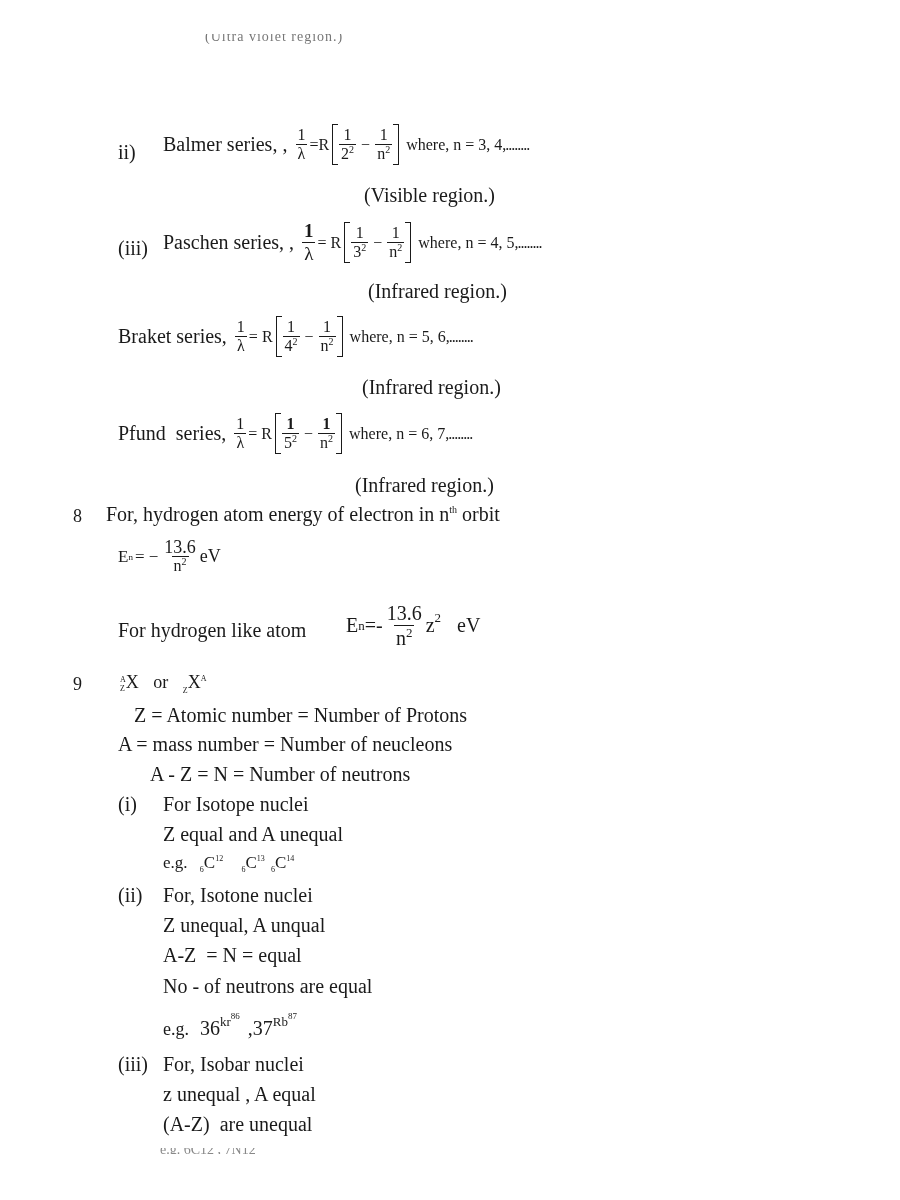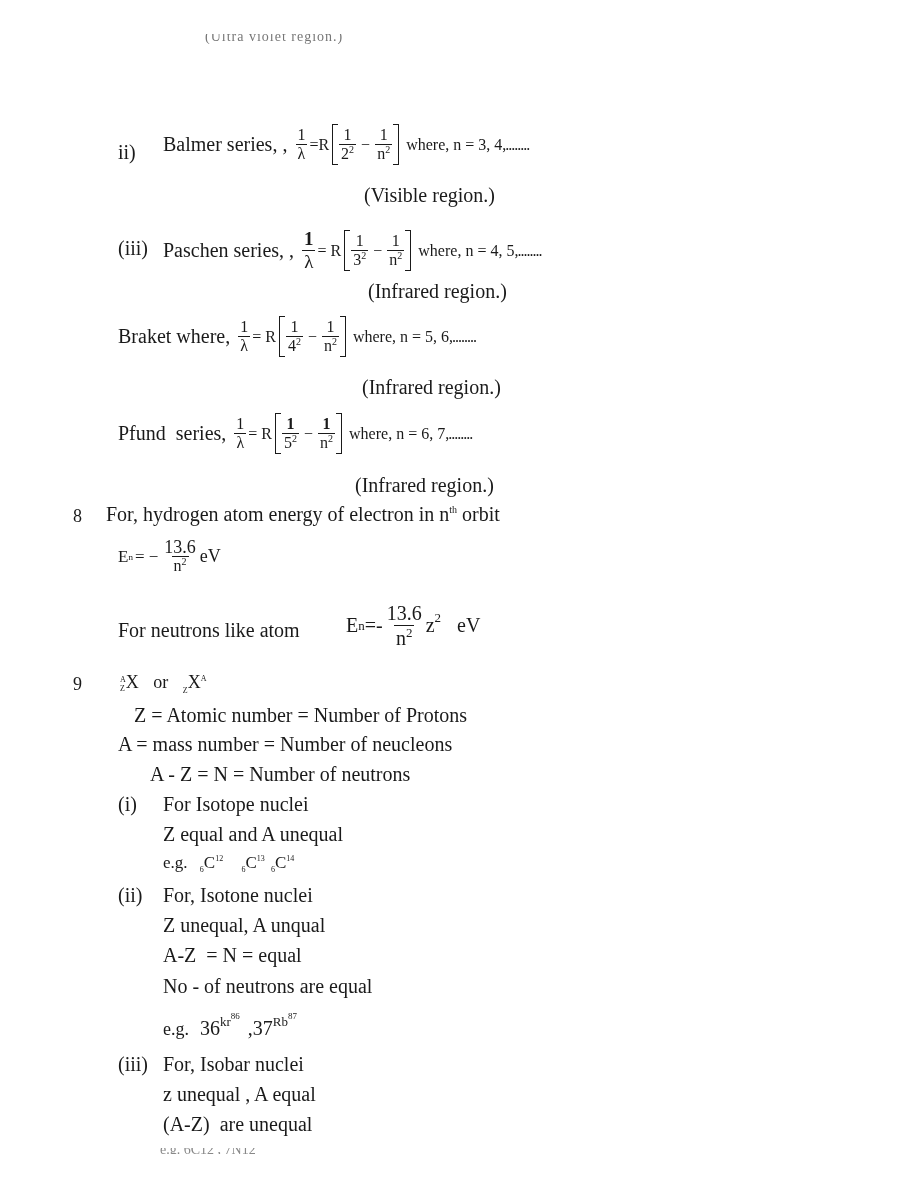--- a/index.html
+++ b/index.html
@@ -121,21 +121,21 @@
       <span class="num">1</span>
       <span class="den"><span>n</span><sup>2</sup></span>
     </span>
   </span>
   <span class="where">where, n = 3, 4</span>
   <span class="dots">,........</span>
 </div>
 <div class="abs txt region" style="left:364px; top:183px;">(Visible region.)</div>
 
 <div class="abs txt" style="left:118px; top:236px;">(iii)</div>
-<div class="abs formula-line" style="left:163px; top:228px;">
+<div class="abs formula-line" style="left:163px; top:220px;">
   <span class="label">Paschen series, ,</span>
   <span class="frac big" style="margin-left:8px;">
     <span class="num" style="font-weight:bold;">1</span>
     <span class="den">λ</span>
   </span>
   <span class="eqR">= R</span>
   <span class="bracket">
     <i class="bracket-lt"></i>
       <i class="bracket-lb"></i>
       <i class="bracket-rt"></i>
@@ -149,21 +149,21 @@
       <span class="num">1</span>
       <span class="den"><span>n</span><sup>2</sup></span>
     </span>
   </span>
   <span class="where">where, n = 4, 5</span>
   <span class="dots">,........</span>
 </div>
 <div class="abs txt region" style="left:368px; top:279px;">(Infrared region.)</div>
 
 <div class="abs formula-line" style="left:118px; top:316px;">
-  <span class="label">Braket where,</span>
+  <span class="label">Braket series,</span>
   <span class="frac" style="margin-left:8px;">
     <span class="num">1</span>
     <span class="den">λ</span>
   </span>
   <span class="eqR">= R</span>
   <span class="bracket">
     <i class="bracket-lt"></i>
       <i class="bracket-lb"></i>
       <i class="bracket-rt"></i>
       <i class="bracket-rb"></i>
@@ -218,21 +218,21 @@
   <span style="font-size:17px;">E</span>
     <sub style="font-size:9px;">n</sub>
   <span style="font-size:17px; margin:0 2px;"> = −</span>
   <span class="frac">
     <span class="num" style="font-size:18px;">13.6</span>
     <span class="den" style="font-size:16px;"><span>n</span><sup>2</sup></span>
   </span>
   <span style="font-size:18px;">eV</span>
 </div>
 
-<div class="abs txt" style="left:118px; top:618px;">For neutrons like atom</div>
+<div class="abs txt" style="left:118px; top:618px;">For hydrogen like atom</div>
 <div class="abs formula-line" style="left:346px; top:601px;">
   <span style="font-size:20px;">E</span>
     <sub style="font-size:13px;">n</sub>
   <span style="font-size:20px;">=-</span>
   <span class="frac">
     <span class="num" style="font-size:20px; line-height:24px;">13.6</span>
     <span class="den" style="font-size:20px; line-height:24px;"><span>n</span><sup style="font-size:13px;">2</sup></span>
   </span>
   <span style="font-size:20px;">z</span>
     <sup style="font-size:13px; position:relative; top:-8px;">2</sup>

